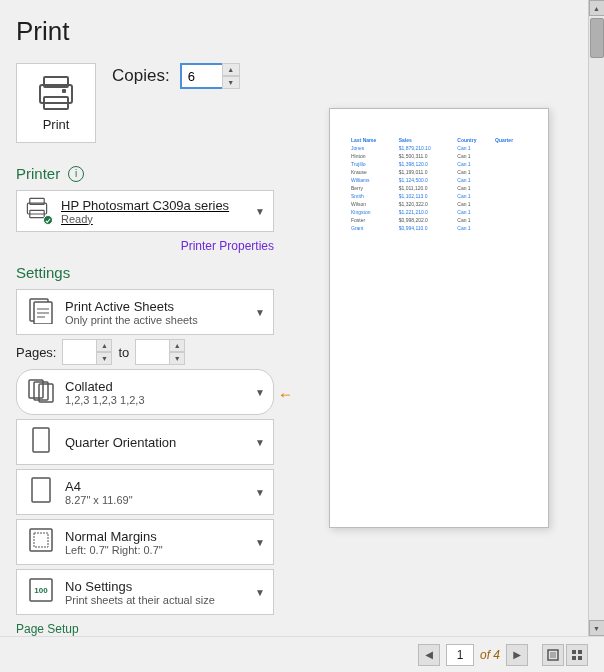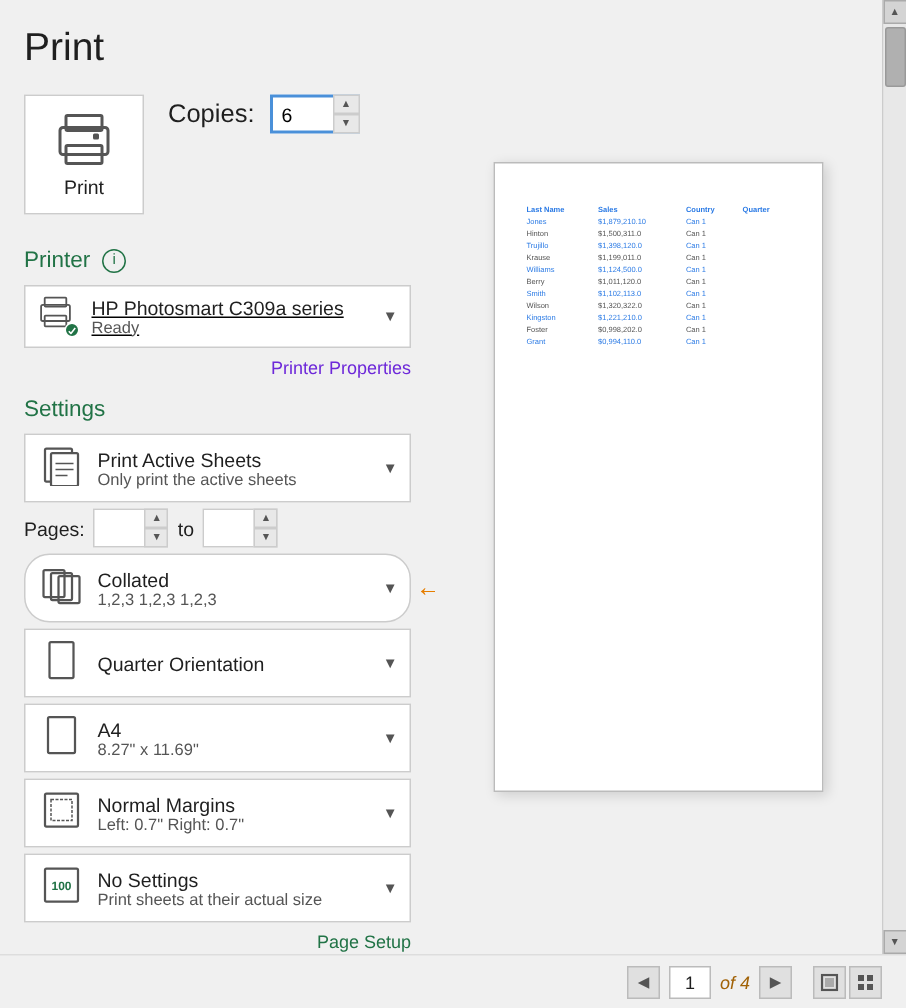--- a/index.html
+++ b/index.html
@@ -338,21 +338,20 @@
       height: 22px;
       background: #e0e0e0;
       border: 1px solid #bbb;
       display: flex;
       align-items: center;
       justify-content: center;
       font-size: 9px;
       cursor: pointer;
     }
     .page-setup-link {
-      text-align: right;
       margin-top: 4px;
     }
     .page-setup-link a {
       font-size: 12px;
       color: #217346;
       text-decoration: none;
       cursor: pointer;
     }
 
     

